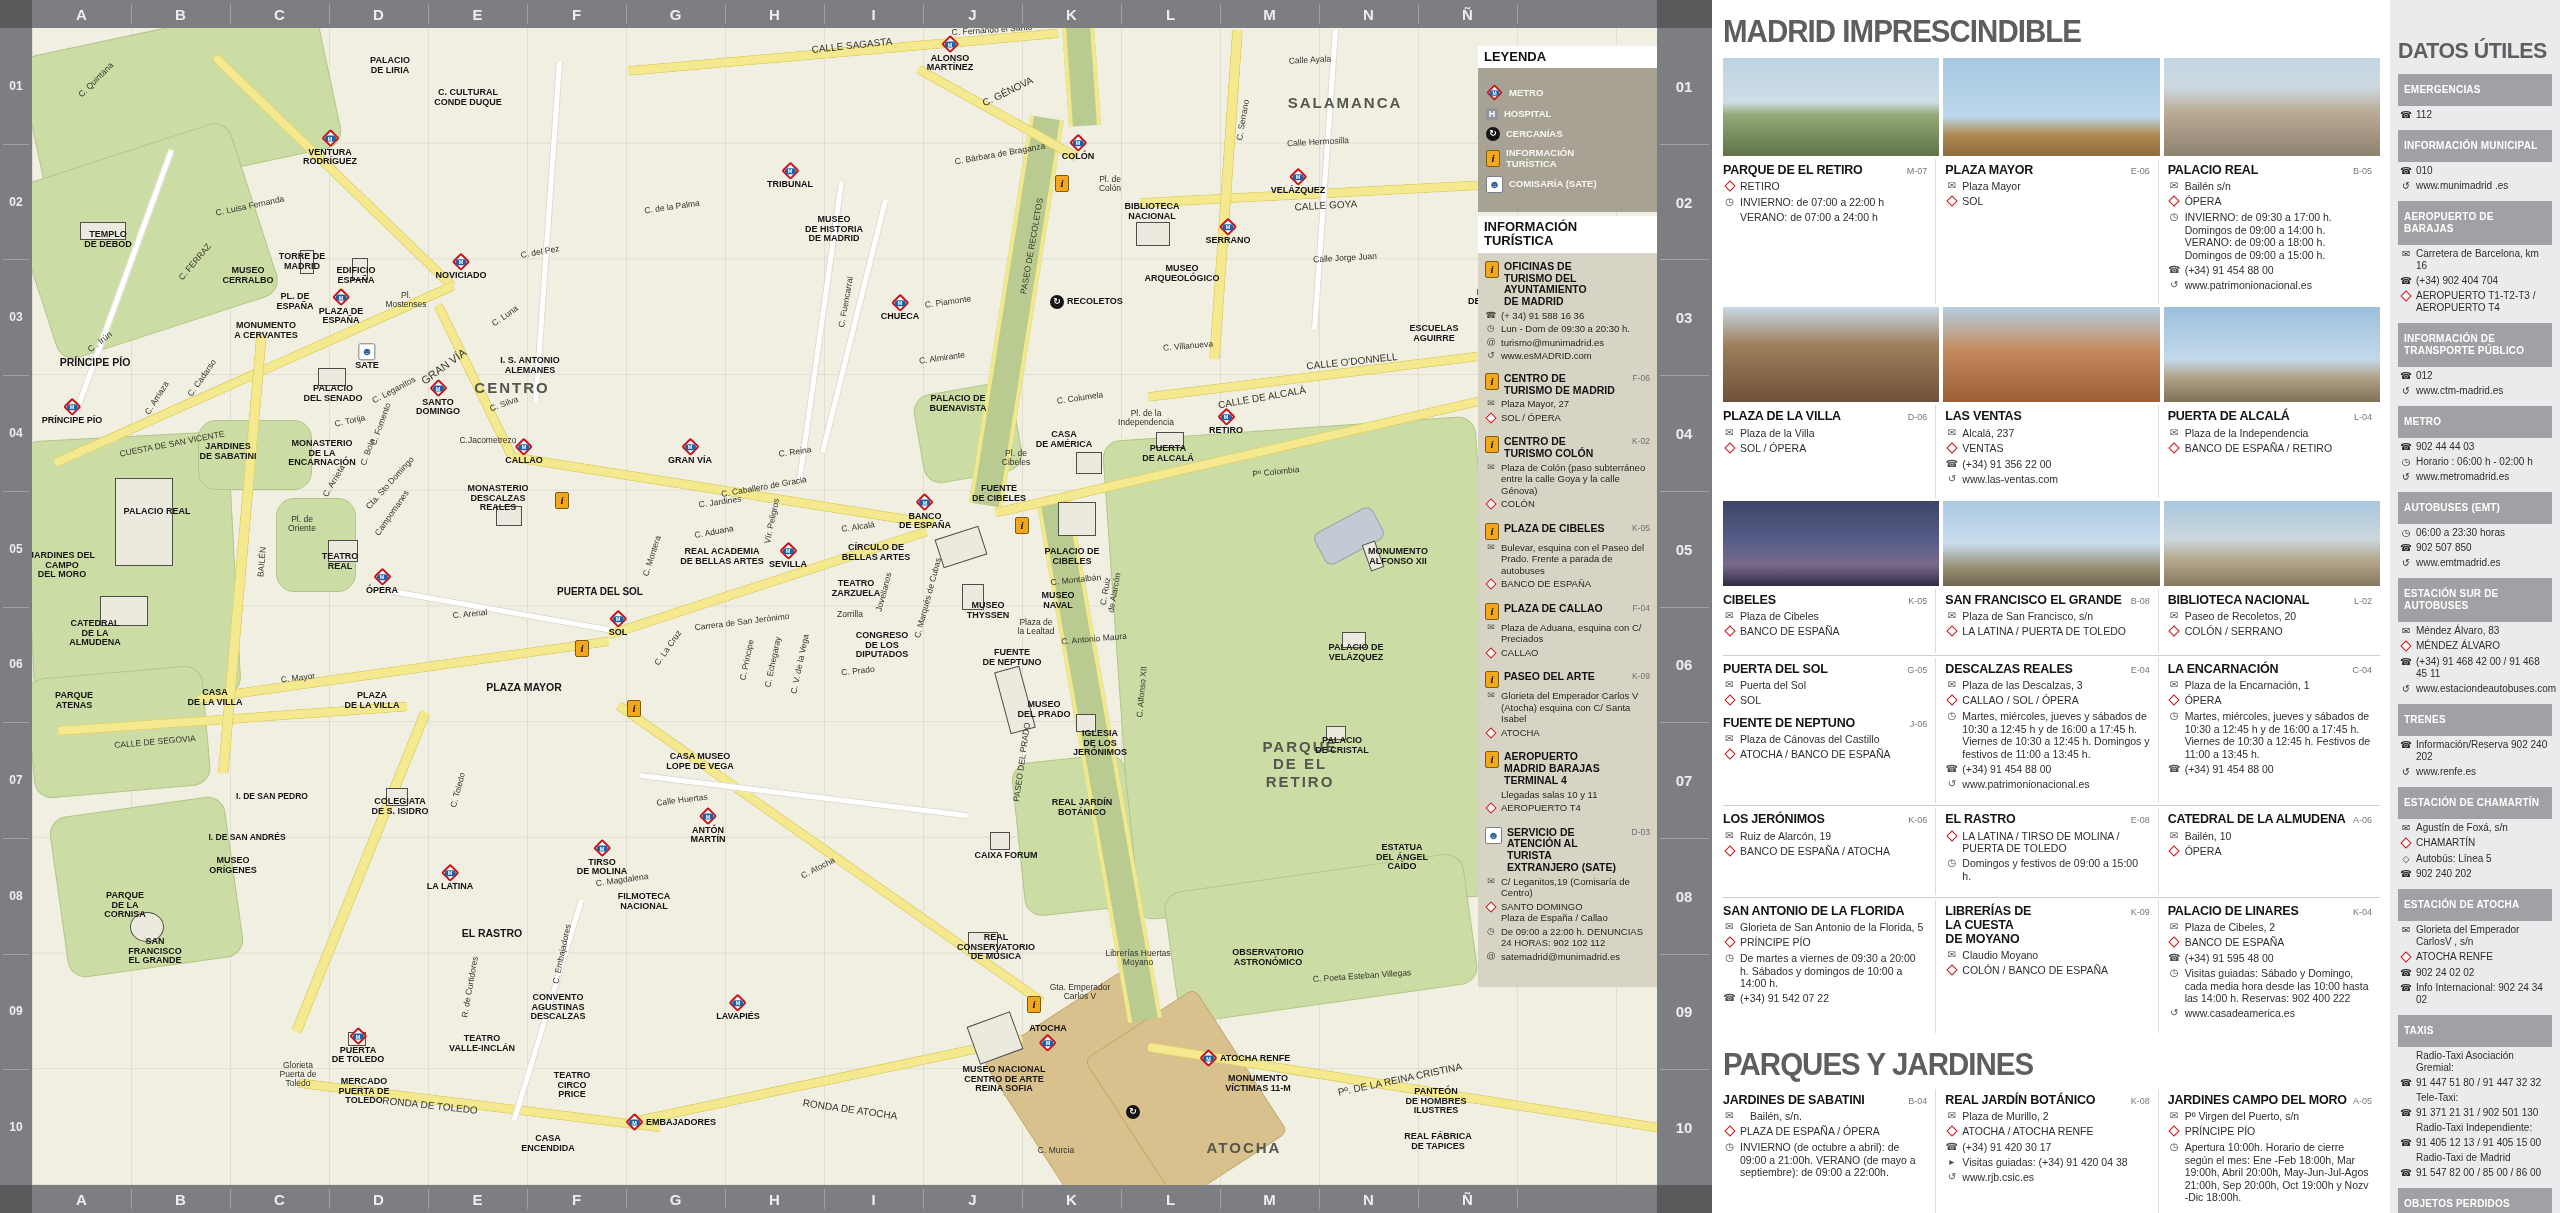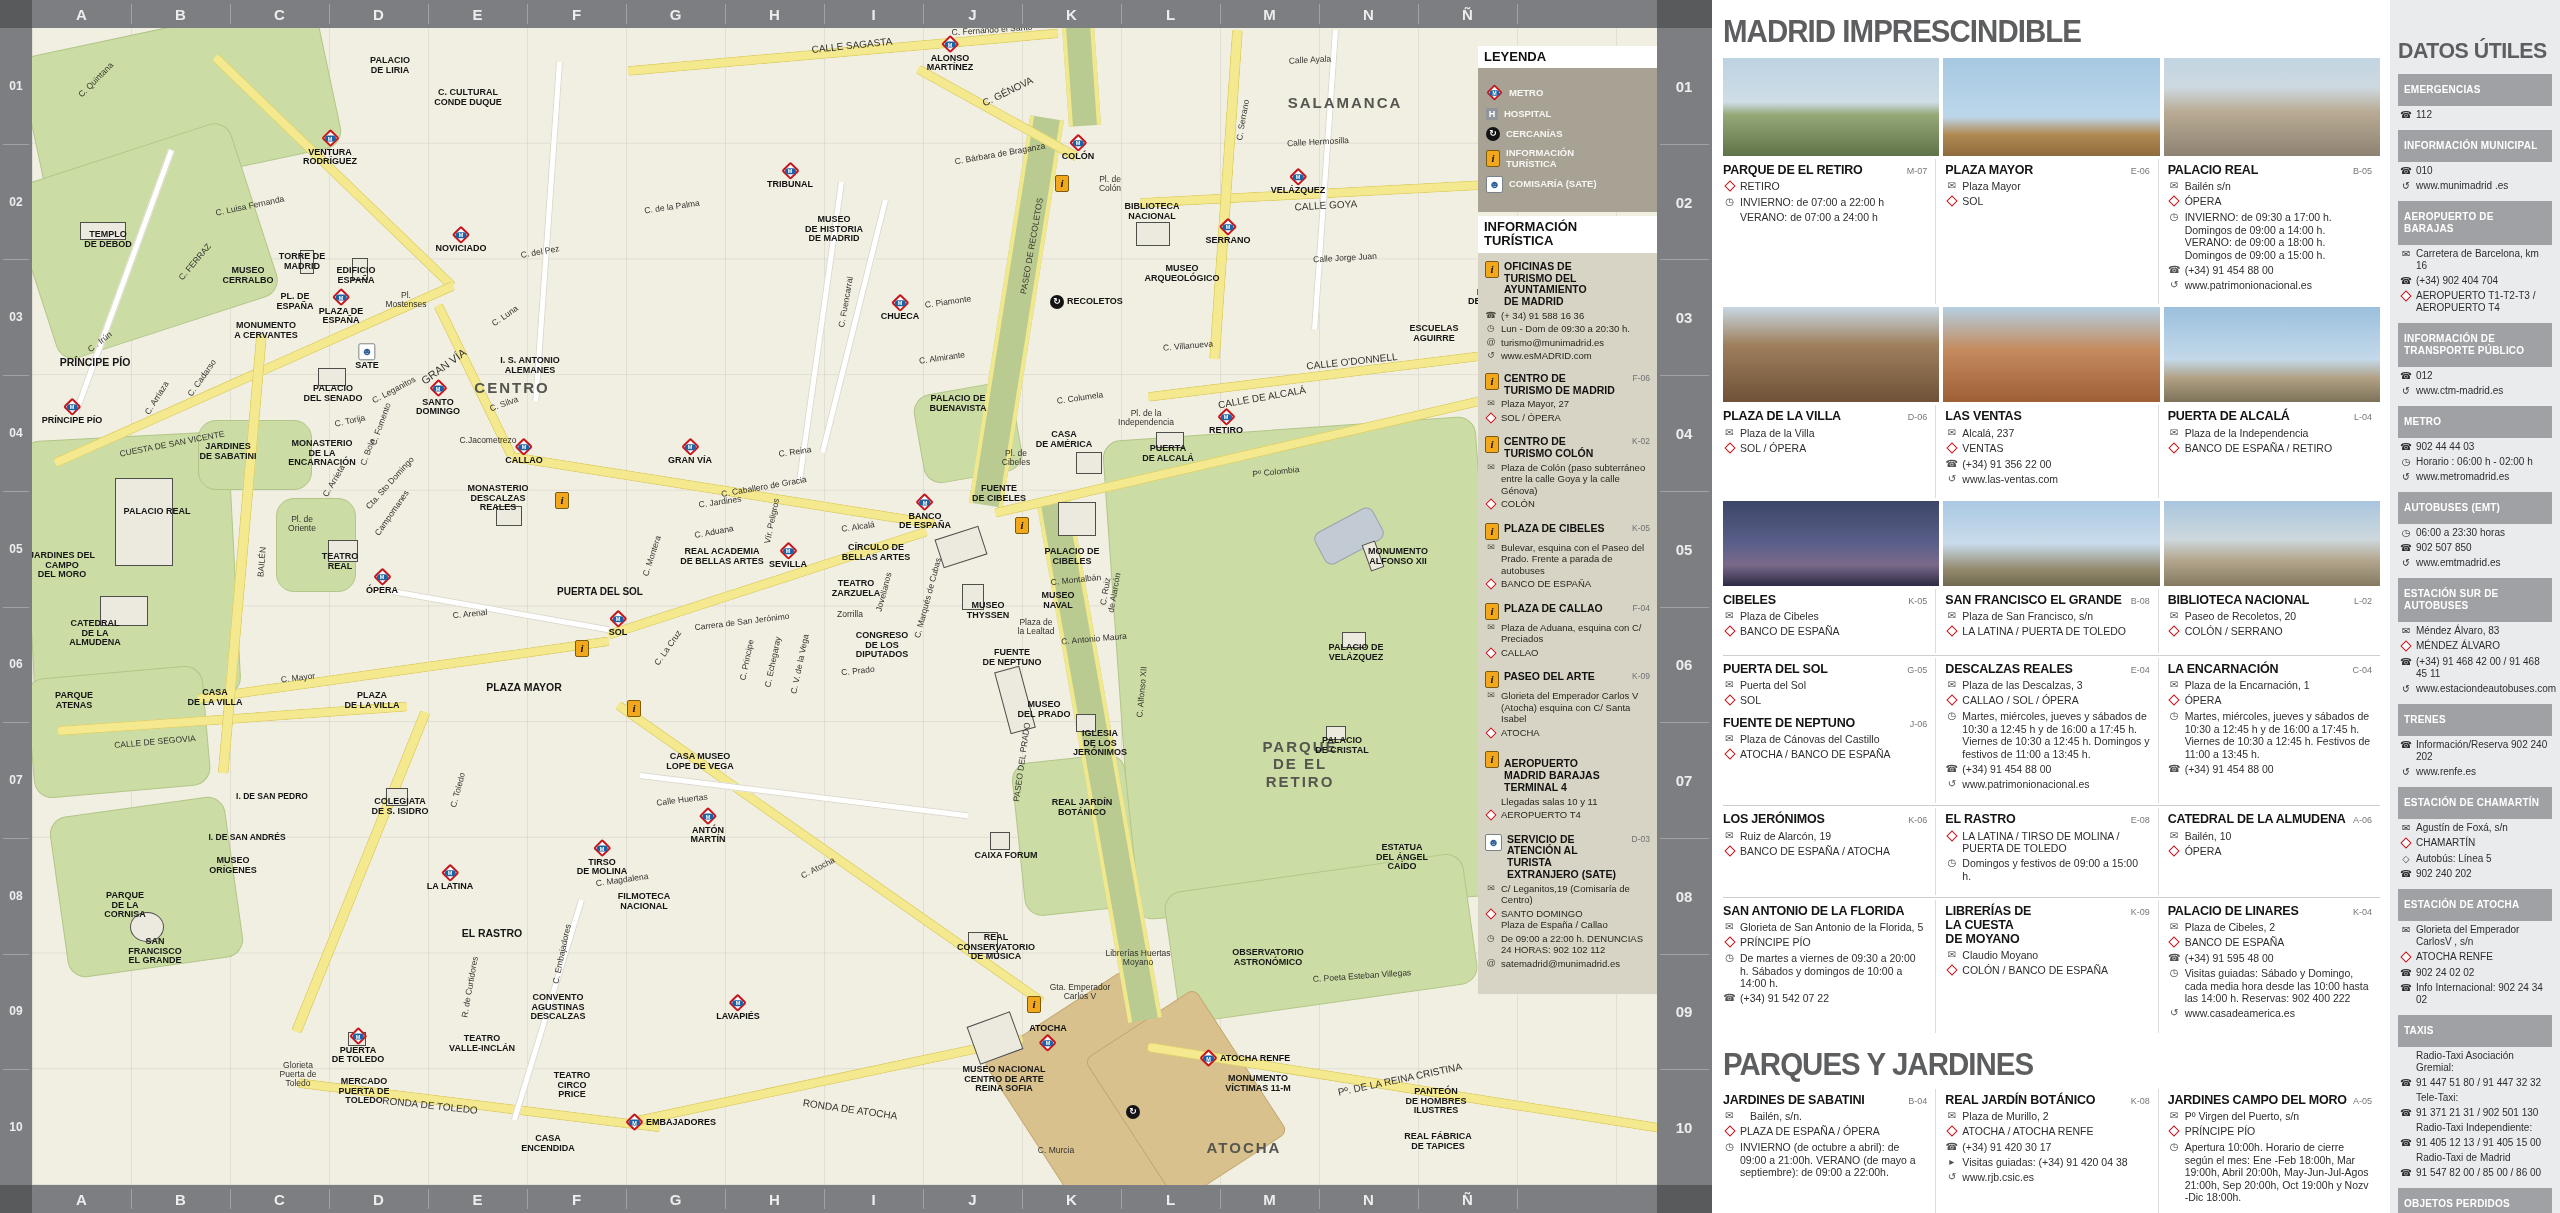--- a/index.html
+++ b/index.html
@@ -185,21 +185,21 @@
         <div class="maplabel lp" style="left: 468px; top: 98px;">C. CULTURAL
 CONDE DUQUE</div>
         <div class="mstack" style="left: 330px; top: 148px;">
           <span class="mico">
             <span class="md"></span>
             <span class="mb">M</span>
           </span>
           <span class="mlab">VENTURA
 RODRÍGUEZ</span>
         </div>
-        <div class="mstack" style="left: 461px; top: 240px;">
+        <div class="mstack" style="left: 461px; top: 267px;">
           <span class="mico">
             <span class="md"></span>
             <span class="mb">M</span>
           </span>
           <span class="mlab">NOVICIADO</span>
         </div>
         <div class="maplabel lst" style="left: 540px; top: 252px; transform: translate(-50%, -50%) rotate(-10deg);">C. del Pez</div>
         <div class="maplabel lst" style="left: 505px; top: 316px; transform: translate(-50%, -50%) rotate(-35deg);">C. Luna</div>
         <div class="maplabel lp" style="left: 248px; top: 276px;">MUSEO
 CERRALBO</div>
@@ -857,21 +857,21 @@
               <span style="white-space: pre-line;">Glorieta del Emperador Carlos V (Atocha) esquina con C/ Santa Isabel</span>
             </div>
             <div class="iline">
               <span class="ic"><span><span class="dmi"></span></span></span>
               <span style="white-space: pre-line;">ATOCHA</span>
             </div>
           </div>
           <div class="ie">
             <div class="tt">
               <span class="iico">i</span>
-              <span class="ti" style="white-space: pre-line; margin-top: 7px;">AEROPUERTO
+              <span class="ti" style="white-space: pre-line;">AEROPUERTO
 MADRID BARAJAS
 TERMINAL 4</span>
             </div>
             <div class="iline">
               <span class="ic"><span></span></span>
               <span style="white-space: pre-line;">Llegadas salas 10 y 11</span>
             </div>
             <div class="iline">
               <span class="ic"><span><span class="dmi"></span></span></span>
               <span style="white-space: pre-line;">AEROPUERTO T4</span>

